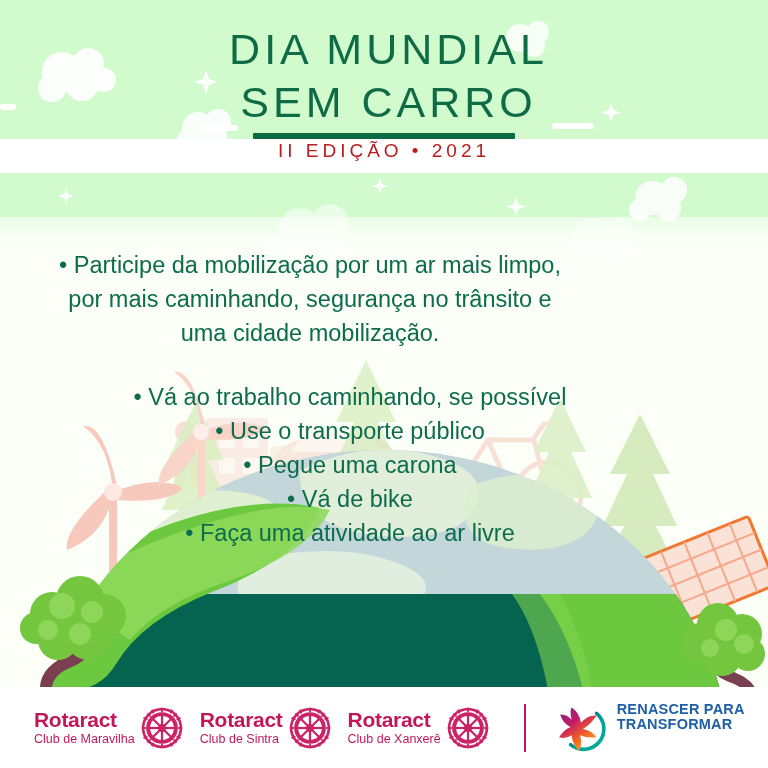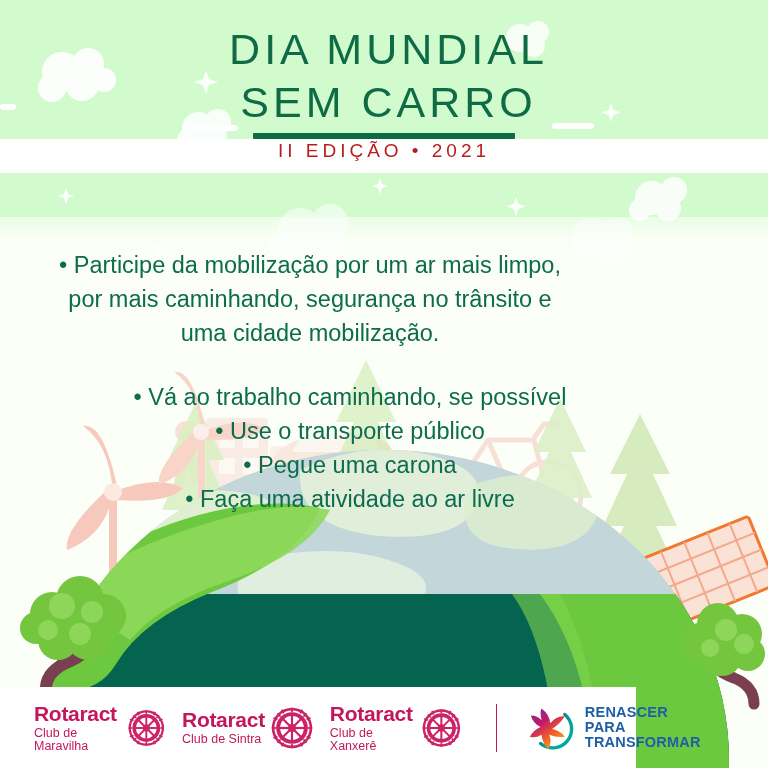--- a/index.html
+++ b/index.html
@@ -59,40 +59,40 @@
     color:#0d6b4e;
     font-size:23.5px;line-height:34px;font-weight:400;
   }
   .para-1{margin:0 auto;width:620px;}
   .para-1 .l{display:block;}
   .list{margin:30px auto 0 auto;width:700px;}
   .list .l{display:block;}
 
   
   .footer{
-    position:absolute;left:0;top:687px;width:636px;height:81px;
+    position:absolute;left:0;top:687px;width:768px;height:81px;
     background:#ffffff;z-index:10;
     display:flex;align-items:center;
   }
   .clubs{
     display:flex;align-items:center;gap:16px;padding-left:34px;
   }
   .club{display:flex;align-items:center;gap:5px;}
   .club-txt{line-height:1;}
   .club-name{
     font-size:21px;font-weight:bold;color:#c2185b;letter-spacing:-.3px;
     display:block;
   }
   .club-sub{
     font-size:12.5px;color:#c2185b;display:block;margin-top:3px;font-weight:400;
   }
   .divider{
     width:2px;height:48px;background:#c2185b;margin:0 14px 0 18px;
   }
-  .rt-logo{display:flex;align-items:center;gap:9px;}
+  .rt-logo{display:flex;align-items:flex-start;gap:9px;}
   .rt-txt{line-height:1.05;}
   .rt-l1,.rt-l2{
     display:block;color:#1f5fa8;font-weight:bold;font-size:14.5px;letter-spacing:.2px;
   }
 </style>
 </head>
 <body>
 
 <div id="poster">
 
@@ -316,20 +316,21 @@
   <div class="body-text">
     <div class="para-1">
       <span class="l">• Participe da mobilização por um ar mais limpo,</span>
       <span class="l">por mais caminhando, segurança no trânsito e</span>
       <span class="l">uma cidade mobilização.</span>
     </div>
     <div class="list">
       <span class="l">• Vá ao trabalho caminhando, se possível</span>
       <span class="l">• Use o transporte público</span>
       <span class="l">• Pegue uma carona</span>
+      <span class="l">• Vá de bike</span>
       <span class="l">• Faça uma atividade ao ar livre</span>
     </div>
   </div>
 
   <div class="footer">
     <div class="clubs">
 
       <div class="club">
         <div class="club-txt">
           <span class="club-name">Rotaract</span>

